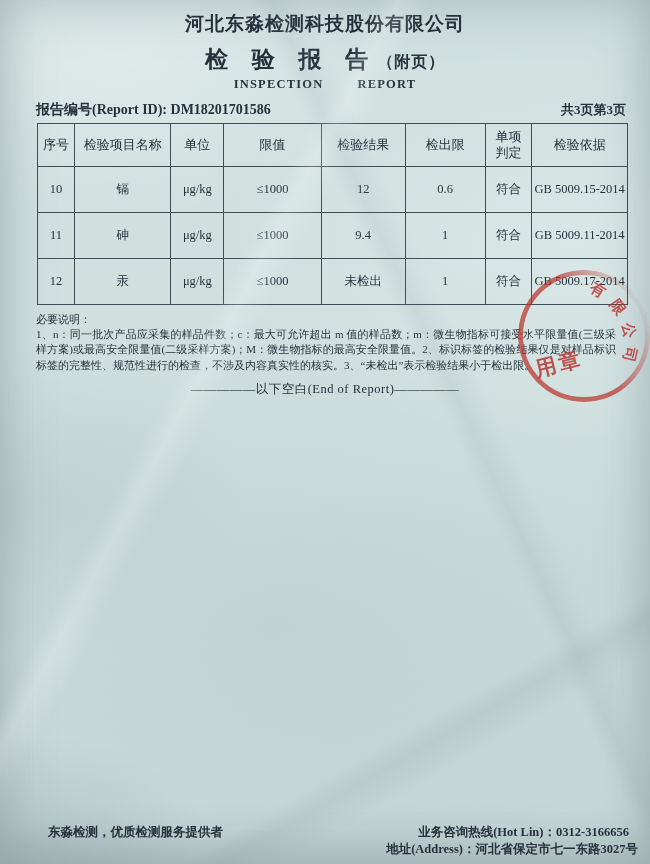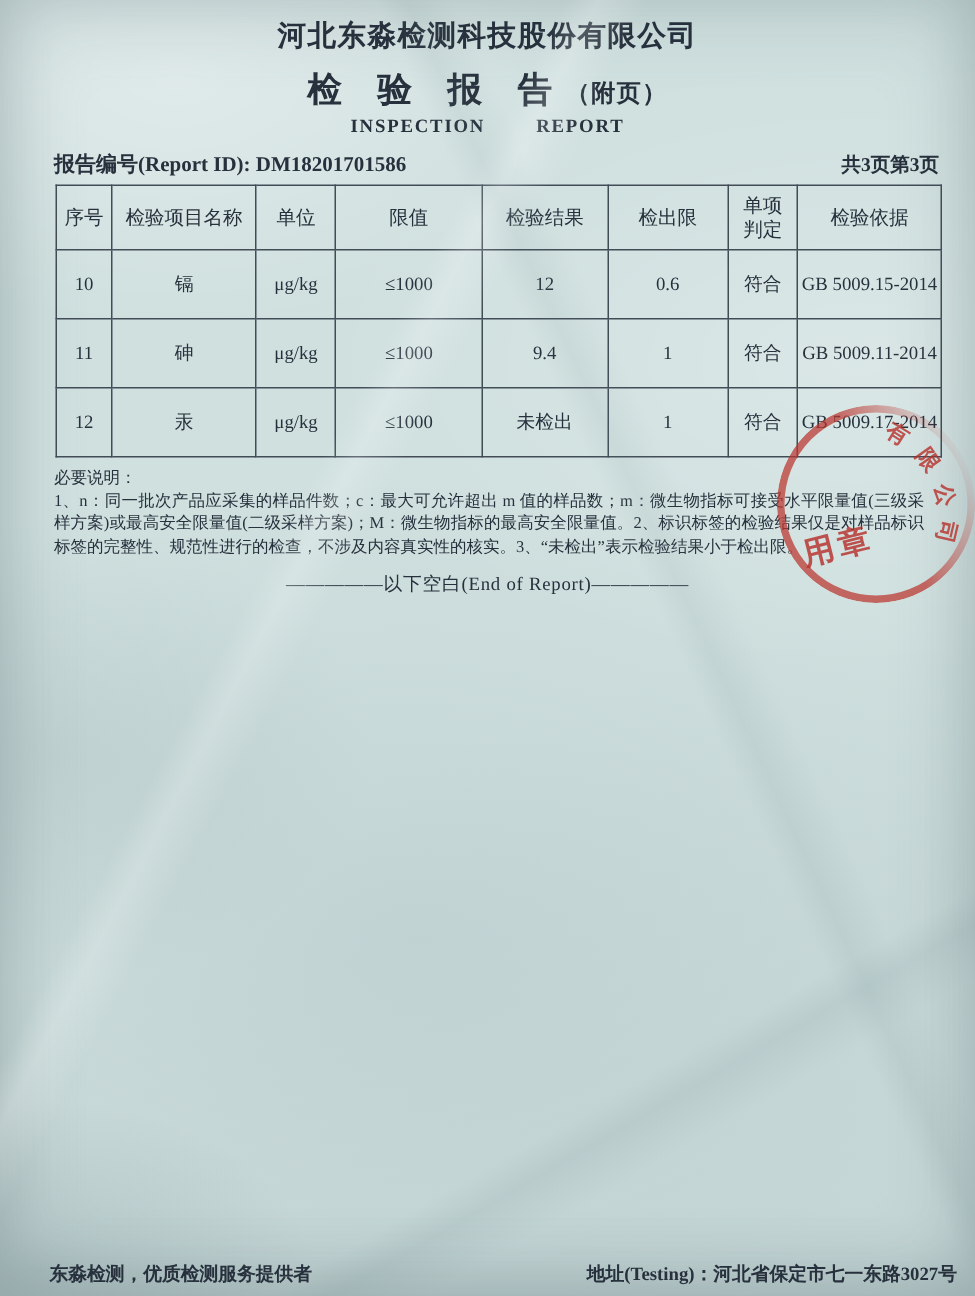--- a/index.html
+++ b/index.html
@@ -65,21 +65,21 @@
   .stamp-char.c0{left:72px;top:13px;transform:rotate(32deg);}
   .stamp-char.c1{left:92px;top:30px;transform:rotate(55deg);}
   .stamp-char.c2{left:103px;top:53px;transform:rotate(78deg);}
   .stamp-char.c3{left:104px;top:77px;transform:rotate(103deg);}
   .stamp-center{
     position:absolute;left:8px;top:80px;width:66px;text-align:center;
     color:rgba(183,48,43,0.82);font-weight:bold;font-size:21px;letter-spacing:3px;
     transform:rotate(-14deg);
   }
   .footer{position:absolute;left:0;right:0;bottom:7px;display:flex;
-    justify-content:space-between;padding:0 12px 0 33px;
+    justify-content:space-between;padding:0 12px 0 48px;
     font-size:12.5px;font-weight:bold;line-height:1.32;}
   .footer-left .l2{padding-left:14px;}
   .footer-right .l1{padding-left:32px;}
 </style>
 </head>
 <body>
 
 <div class="page">
   <div class="crease"></div>
 
@@ -171,16 +171,17 @@
     <span class="stamp-char c2">公</span>
     <span class="stamp-char c3">司</span>
     <span class="stamp-center">用章</span>
   </div>
 
   <div class="footer">
     <div class="footer-left">
       <div class="l1">东淼检测，优质检测服务提供者</div>
     </div>
     <div class="footer-right">
-      <div class="l2">地址(Testing)：河北省保定市七一东路3027号</div>
+      <div class="l1">业务咨询热线(Hot Lin)：0312-3166656</div>
+      <div class="l2">地址(Address)：河北省保定市七一东路3027号</div>
     </div>
   </div>
 </div>
 
 </body></html>

